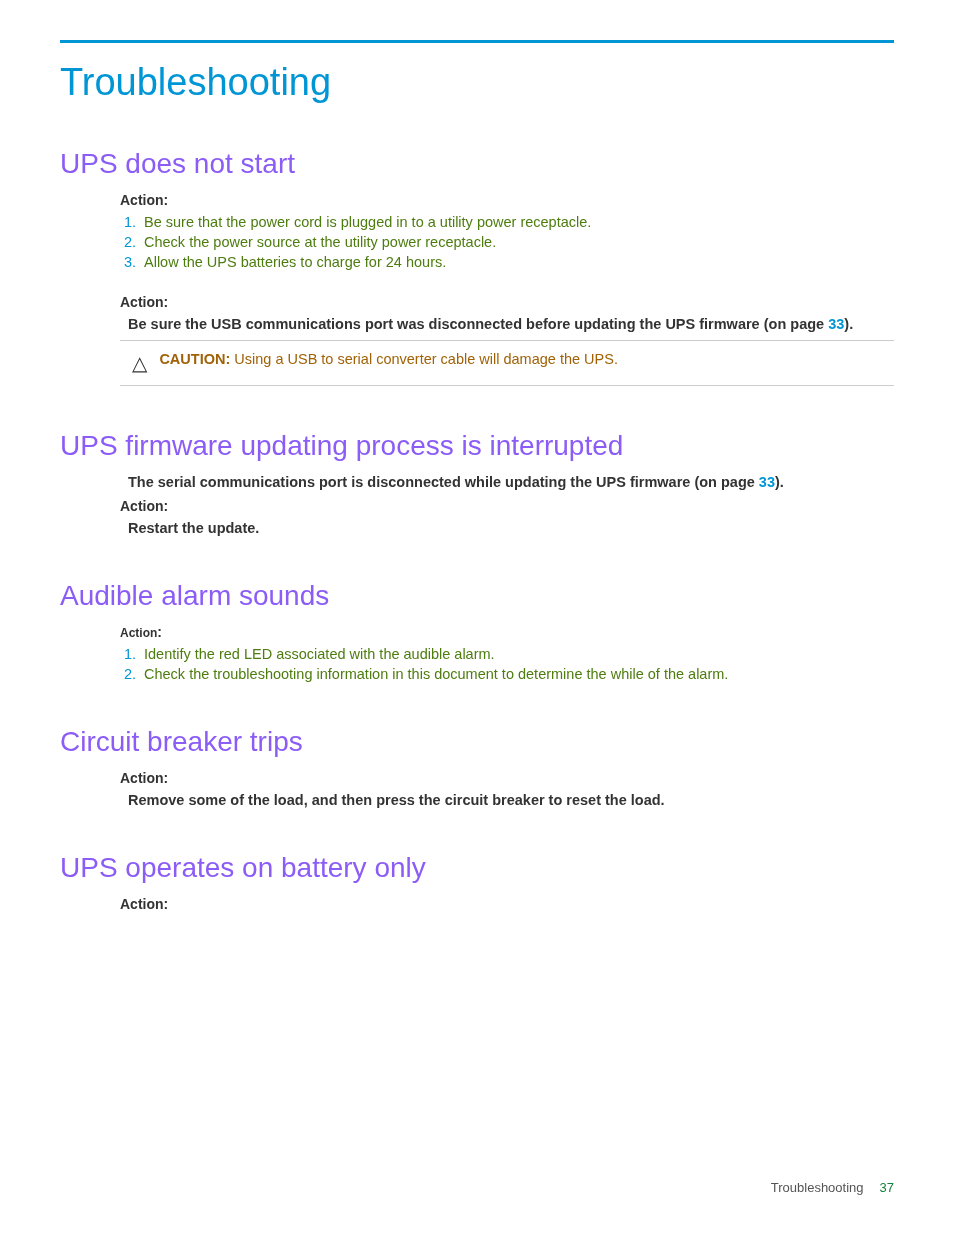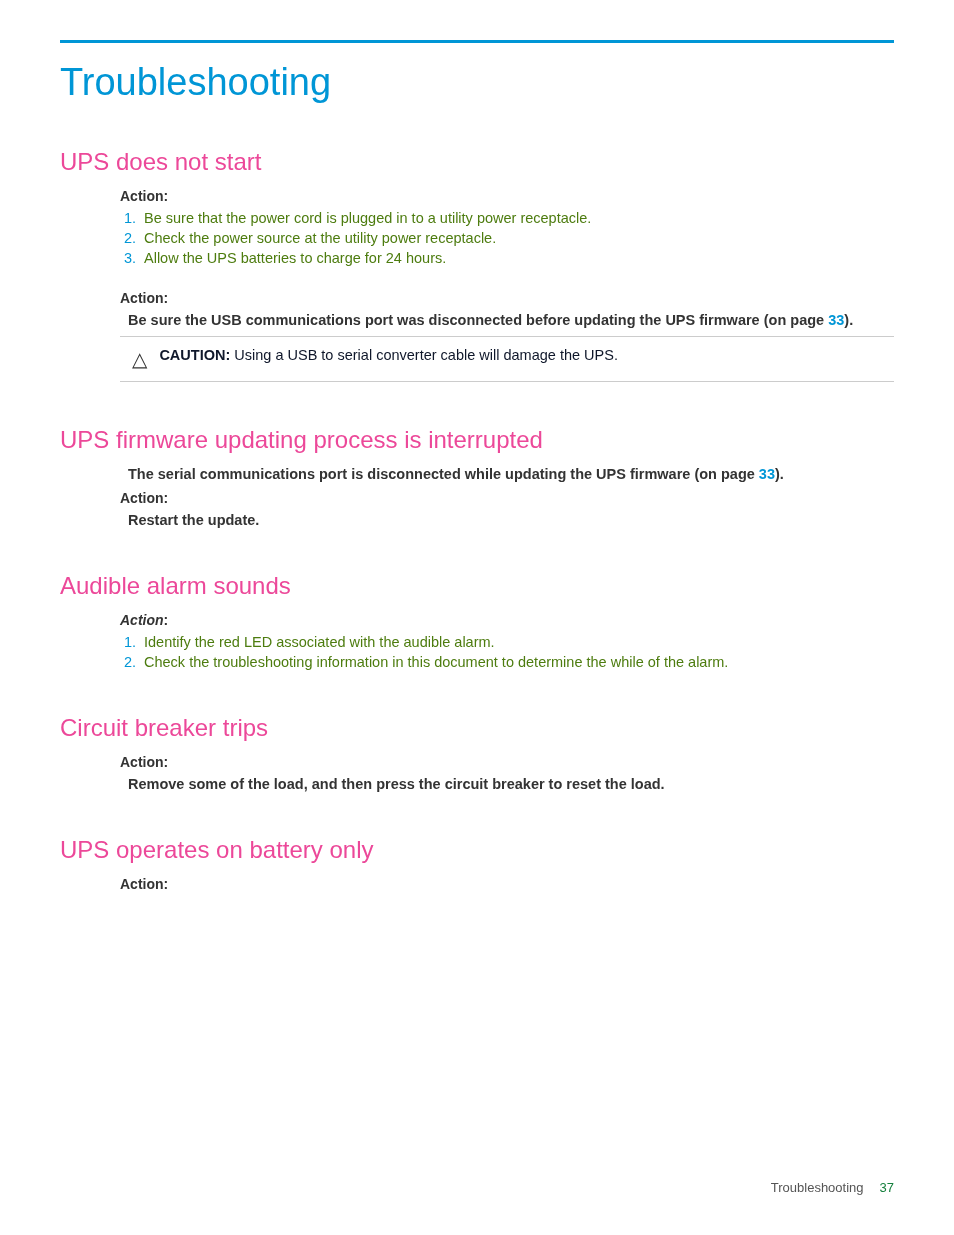--- a/index.html
+++ b/index.html
@@ -24,39 +24,38 @@
     }
 
     h1.page-title {
       font-size: 38px;
       font-weight: normal;
       color: #0096d6;
       margin-bottom: 36px;
     }
 
     h2.section-title {
-      font-size: 24px;
+      font-size: 28px;
       font-weight: normal;
-      color: #ec4899;
+      color: #8b5cf6;
       margin-bottom: 12px;
       margin-top: 44px;
     }
 
     .action-label {
       font-weight: bold;
       font-size: 14px;
       margin-bottom: 6px;
       margin-left: 60px;
     }
 
     .action-label-inline {
       font-weight: bold;
-      font-size: 14px;
+      font-size: 12px;
       display: inline;
-      font-style: italic;
     }
 
     ol.action-list {
       margin-left: 80px;
       margin-bottom: 10px;
     }
 
     ol.action-list li {
       font-size: 14.5px;
       color: #4d7c0f;
@@ -91,21 +90,21 @@
 
     .caution-icon {
       font-size: 20px;
       color: #333;
       flex-shrink: 0;
       margin-top: 0px;
     }
 
     .caution-text {
       font-size: 14.5px;
-      color: #0f172a;
+      color: #a16207;
     }
 
     .caution-text strong {
       font-weight: bold;
     }
 
     .link-blue {
       color: #0096d6;
       text-decoration: none;
     }

